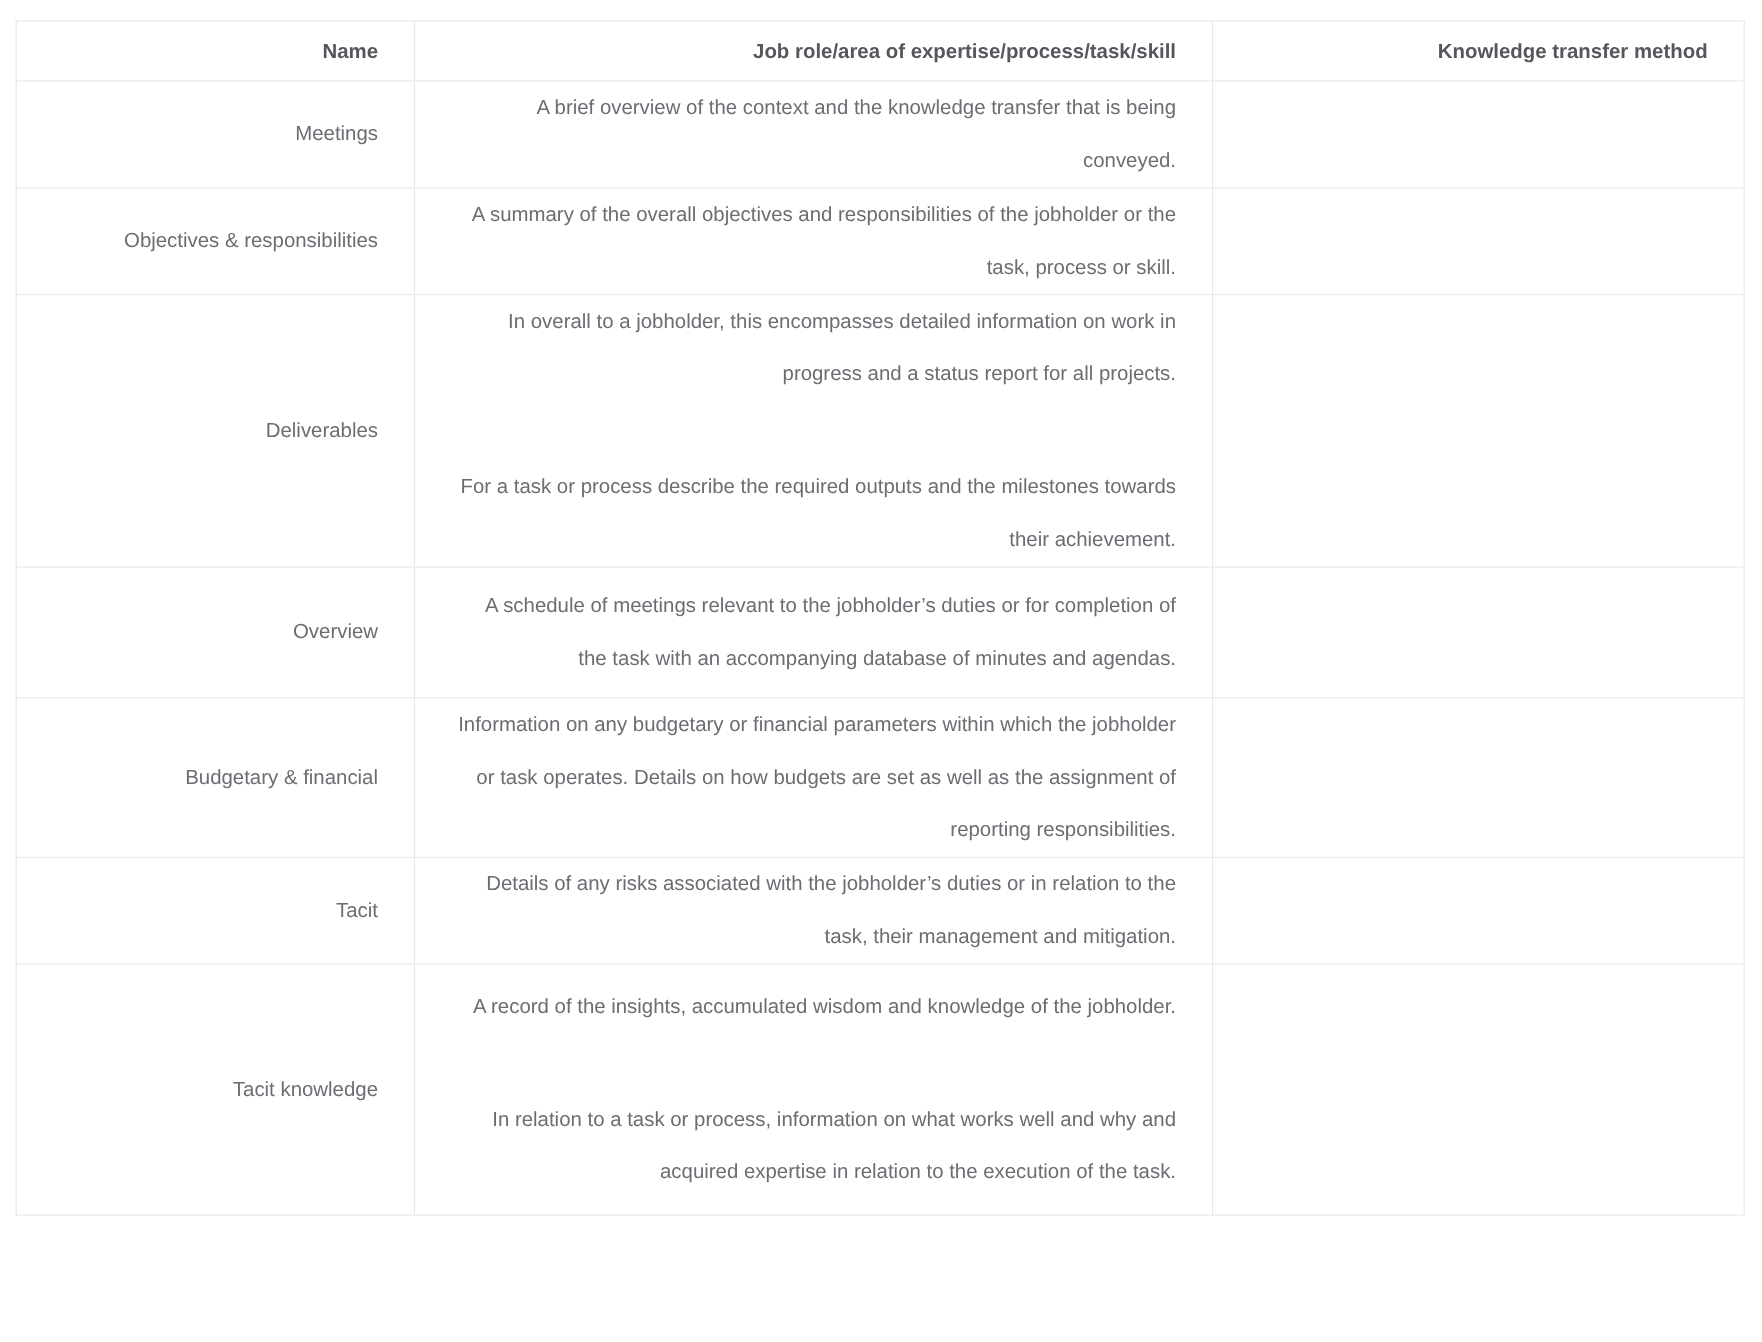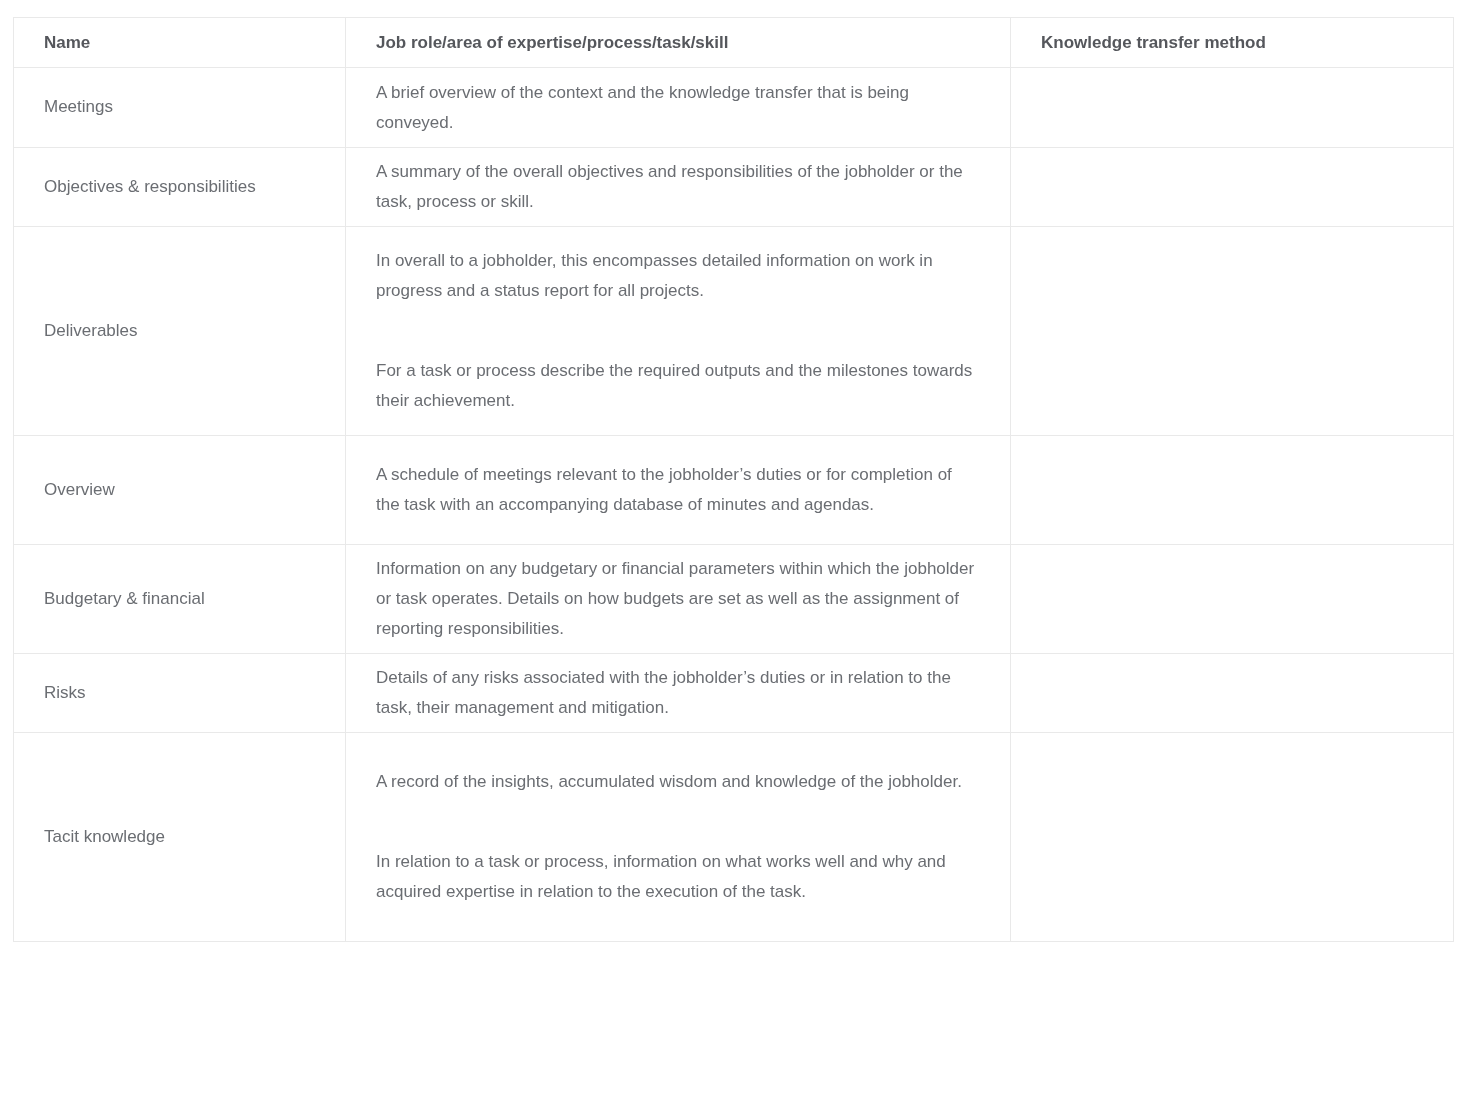--- a/index.html
+++ b/index.html
@@ -24,36 +24,36 @@
     table-layout: fixed;
     width: 1440px;
     font-size: 17px;
     color: #6a6d72;
   }
   table.kt-table th,
   table.kt-table td {
     border: 1px solid #e9e9e9;
     vertical-align: middle;
     padding: 0 30px;
-    text-align: left;
+    text-align: right;
     overflow: hidden;
   }
   table.kt-table th {
     color: #55575c;
     font-weight: bold;
     font-size: 17px;
   }
   tr.row-header { height: 50px; }
   tr.h-80  { height: 80px; }
   tr.h-79  { height: 79px; }
   tr.h-109 { height: 109px; }
   tr.h-209 { height: 209px; }
   td p {
     margin: 0;
-    line-height: 30px;
+    line-height: 44px;
   }
   td .para-gap {
     margin-top: 50px;
   }
   .name-cell {
     line-height: 30.5px;
   }
 </style>
 </head>
 <body>
@@ -103,21 +103,21 @@
         <td></td>
       </tr>
       <tr class="h-109">
         <td class="name-cell">Budgetary &amp; financial</td>
         <td>
           <p>Information on any budgetary or financial parameters within which the jobholder or task operates. Details on how budgets are set as well as the assignment of reporting responsibilities.</p>
         </td>
         <td></td>
       </tr>
       <tr class="h-79">
-        <td class="name-cell">Risks</td>
+        <td class="name-cell">Tacit</td>
         <td>
           <p>Details of any risks associated with the jobholder’s duties or in relation to the task, their management and mitigation.</p>
         </td>
         <td></td>
       </tr>
       <tr class="h-209">
         <td class="name-cell">Tacit knowledge</td>
         <td>
           <p>A record of the insights, accumulated wisdom and knowledge of the jobholder.</p>
           <p class="para-gap">In relation to a task or process, information on what works well and why and acquired expertise in relation to the execution of the task.</p>

